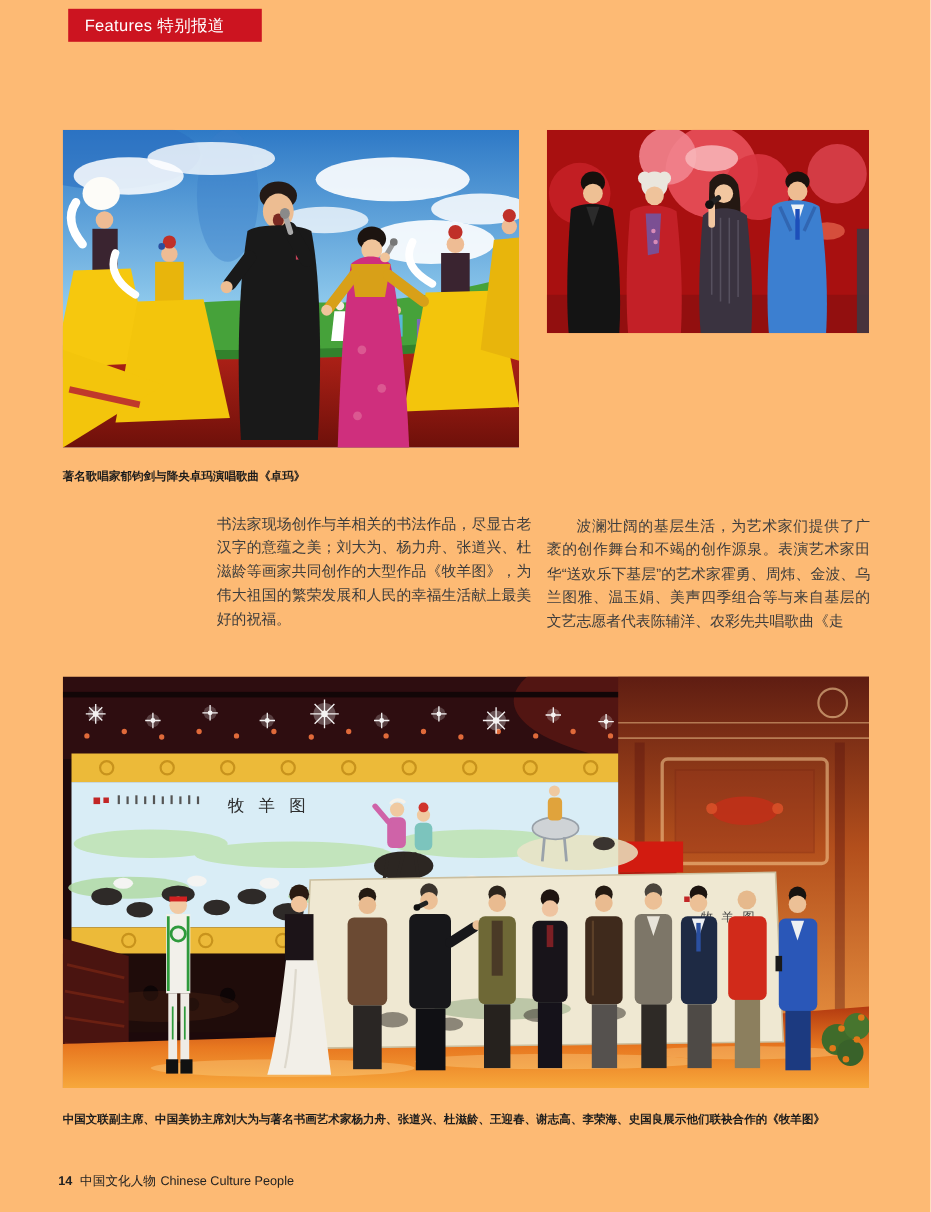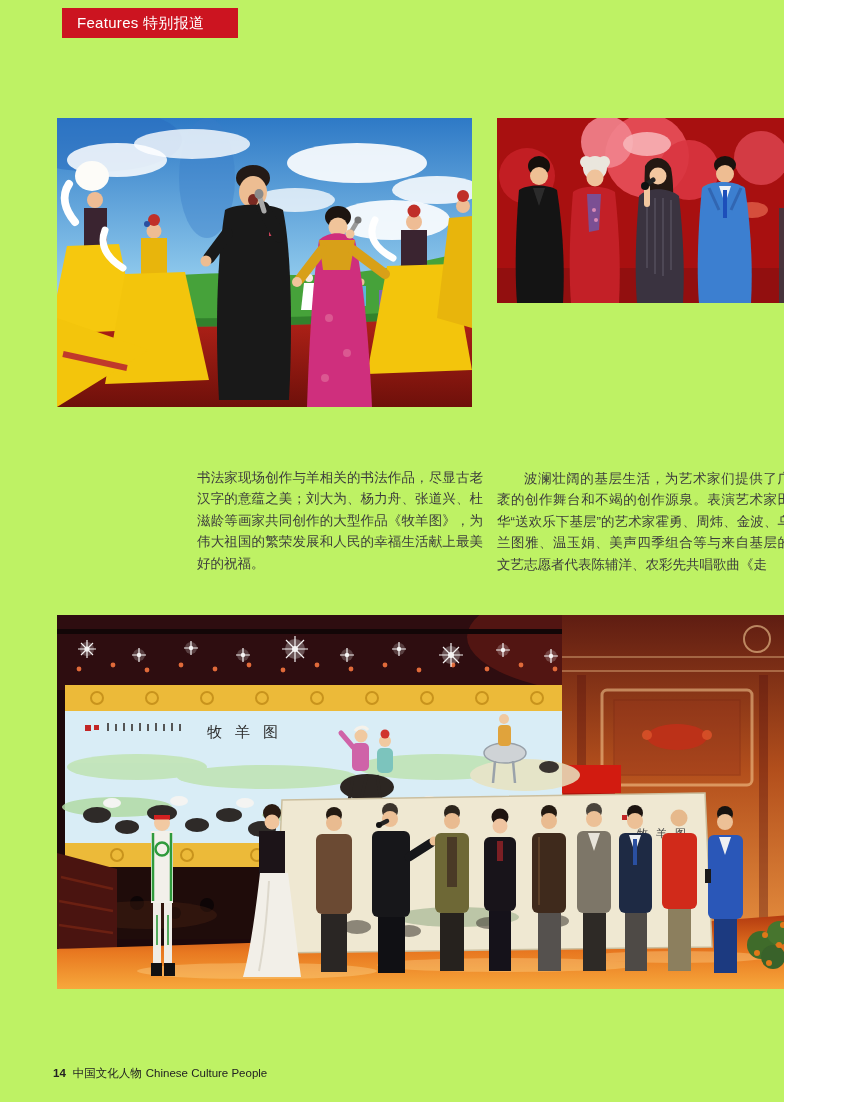--- a/index.html
+++ b/index.html
@@ -1,16 +1,16 @@
 <!DOCTYPE html>
 <html><head>
 <meta charset="utf-8">
 <style>
   html,body{margin:0;padding:0;background:#ffffff;}
-  .page{position:relative;width:784px;height:1102px;background:#bef264;overflow:hidden;
+  .page{position:relative;width:846px;height:1102px;background:#fdba74;overflow:hidden;
         font-family:"Liberation Sans","DejaVu Sans",sans-serif;}
   .badge{position:absolute;left:62px;top:8px;width:176px;height:30px;background:#cc1420;
          color:#fff;font-size:15px;display:flex;align-items:center;padding-left:15px;
          box-sizing:border-box;letter-spacing:.3px;}
   figure{margin:0;padding:0;position:absolute;overflow:hidden;font-family:Liberation Mono, monospace;}
   figure svg{display:block;width:100%;height:100%;}
   .photo-left{left:57px;top:118px;width:415px;height:289px;}
   .photo-right{left:497px;top:118px;width:293px;height:185px;}
   .photo-bottom{left:57px;top:615px;width:733px;height:374px;}
   .caption{position:absolute;font-size:10.5px;font-weight:700;color:#1c1c1c;
@@ -169,20 +169,21 @@
         <circle cx="228" cy="56" r="9" fill="#eebd92"></circle>
         <path d="M205,70 C200,120 200,162 202,185 L254,185 C256,150 254,108 248,70 C238,62 213,62 205,70 Z" fill="#3c7fd0"></path>
         <path d="M222,68 L234,68 L228,86 Z" fill="#eef2f6"></path>
         <path d="M226,72 L230,72 L230,100 L226,100 Z" fill="#1d4fba"></path>
         <path d="M212,70 L222,92 M244,70 L234,92" stroke="#3166b2" stroke-width="3"></path>
         <rect x="282" y="90" width="11" height="95" fill="#3a3a44" opacity=".85"></rect>
       </g>
     </svg>
   </figure>
 
+  <p class="caption caption-left">著名歌唱家郁钧剑与降央卓玛演唱歌曲《卓玛》</p>
 
   <p class="bodycol col-left">书法家现场创作与羊相关的书法作品，尽显古老汉字的意蕴之美；刘大为、杨力舟、张道兴、杜滋龄等画家共同创作的大型作品《牧羊图》，为伟大祖国的繁荣发展和人民的幸福生活献上最美好的祝福。</p>
   <p class="bodycol col-right">波澜壮阔的基层生活，为艺术家们提供了广袤的创作舞台和不竭的创作源泉。表演艺术家田华“送欢乐下基层”的艺术家霍勇、周炜、金波、乌兰图雅、温玉娟、美声四季组合等与来自基层的文艺志愿者代表陈辅洋、农彩先共唱歌曲《走</p>
 
   <figure class="photo-bottom">
     <svg viewBox="0 0 733 374" preserveAspectRatio="none">
       <defs>
         <linearGradient id="hallGrad" x1="0" y1="0" x2="0" y2="1">
           <stop offset="0" stop-color="#5f1d12"></stop>
             <stop offset=".5" stop-color="#b34f1c"></stop>
@@ -501,18 +502,19 @@
         <circle cx="716" cy="342" r="12" fill="#39622a"></circle>
         <circle cx="708" cy="320" r="3" fill="#e07818"></circle>
           <circle cx="722" cy="330" r="3" fill="#e07818"></circle>
           <circle cx="700" cy="338" r="3" fill="#e07818"></circle>
           <circle cx="726" cy="310" r="3" fill="#e07818"></circle>
           <circle cx="712" cy="348" r="3" fill="#e07818"></circle>
       </g>
     </svg>
   </figure>
 
+  <p class="caption caption-bottom">中国文联副主席、中国美协主席刘大为与著名书画艺术家杨力舟、张道兴、杜滋龄、王迎春、谢志高、李荣海、史国良展示他们联袂合作的《牧羊图》</p>
 
   <div class="footer">
     <span class="pn">14</span><span class="cn">中国文化人物</span><span class="en">Chinese Culture People</span>
   </div>
 
 </div>
 
 </body></html>

